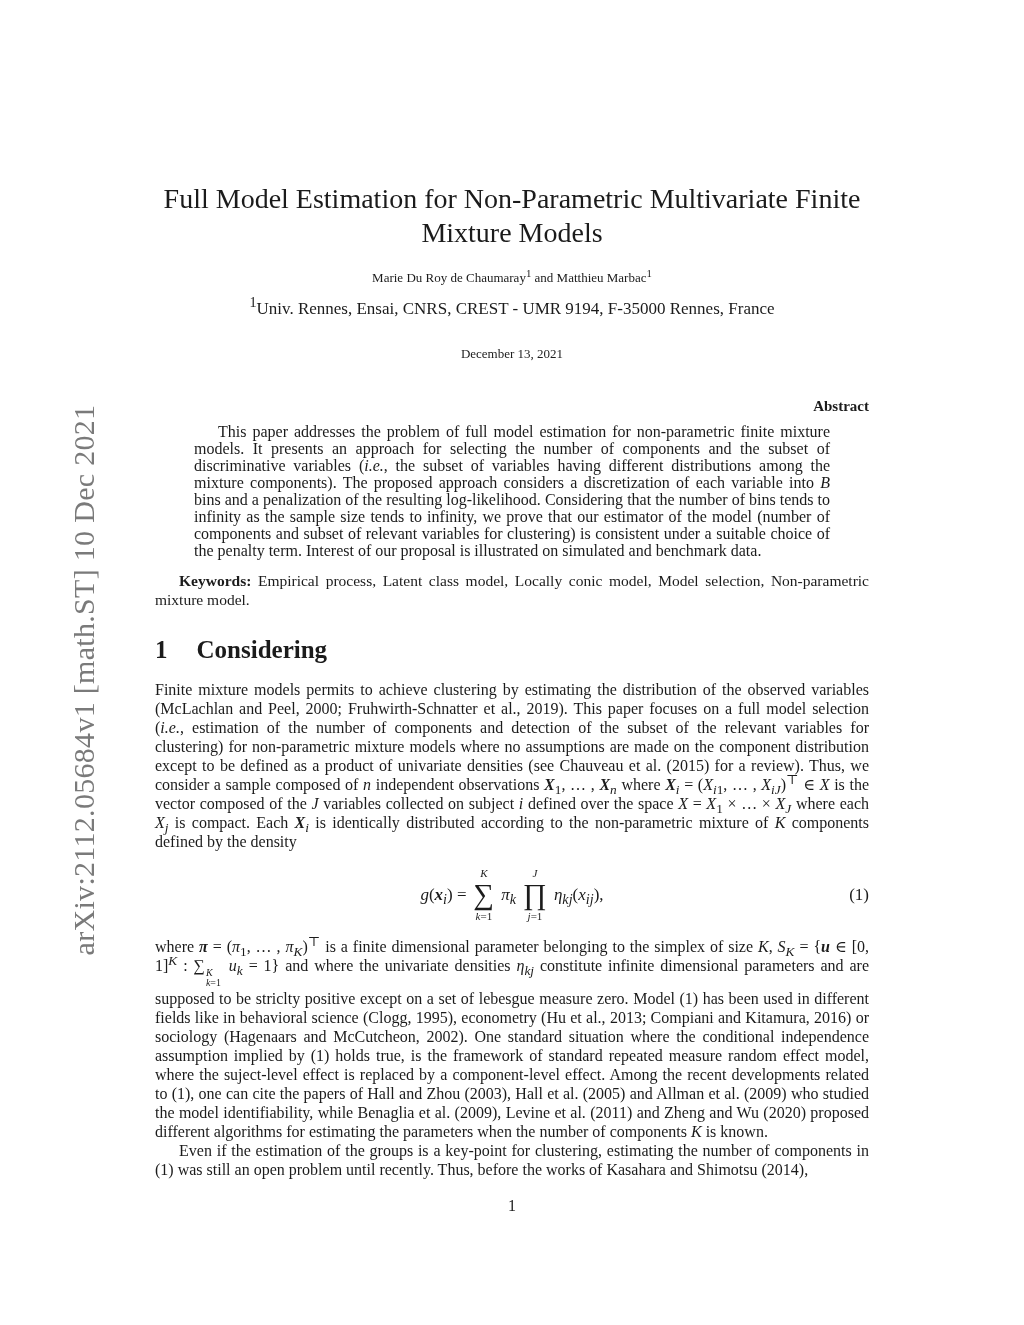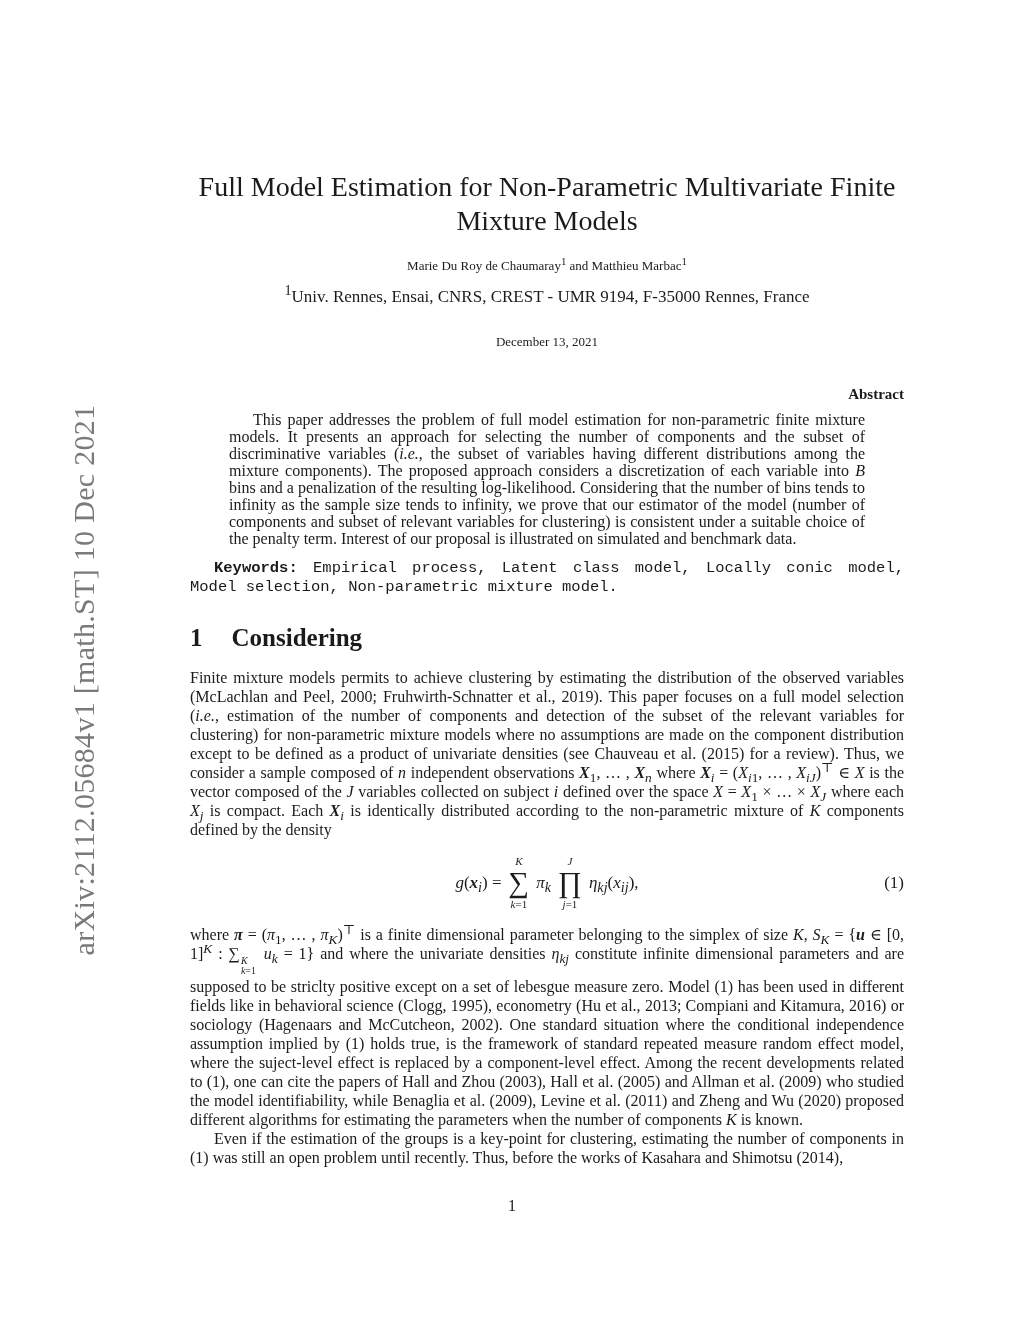--- a/index.html
+++ b/index.html
@@ -17,23 +17,22 @@
     left:84px; top:680px;
     transform:translate(-50%,-50%) rotate(-90deg);
     white-space:nowrap;
     font-size:30px;
     color:#7a7a7a;
     letter-spacing:0.3px;
   }
   
   .content {
     position:absolute;
-    left:155px; top:0;
+    left:155px; top:12px;
     width:714px;
-    margin-left:35px;
   }
   .title {
     margin-top:170px;
     font-size:28px;
     font-weight:normal;
     line-height:1.23;
     text-align:center;
   }
   .authors {
     margin-top:19px;
@@ -63,21 +62,20 @@
     line-height:17px;
     text-align:justify;
     text-indent:24px;
   }
   .keywords {
     margin-top:12px;
     font-size:15.5px;
     line-height:19px;
     text-align:justify;
     text-indent:24px;
-    font-family:Liberation Mono, monospace;
   }
   .section-heading {
     margin-top:27px;
     font-size:25px;
     font-weight:bold;
   }
   .section-heading .sec-num { margin-right:29px; }
   p.body-par {
     font-size:16px;
     line-height:19px;

